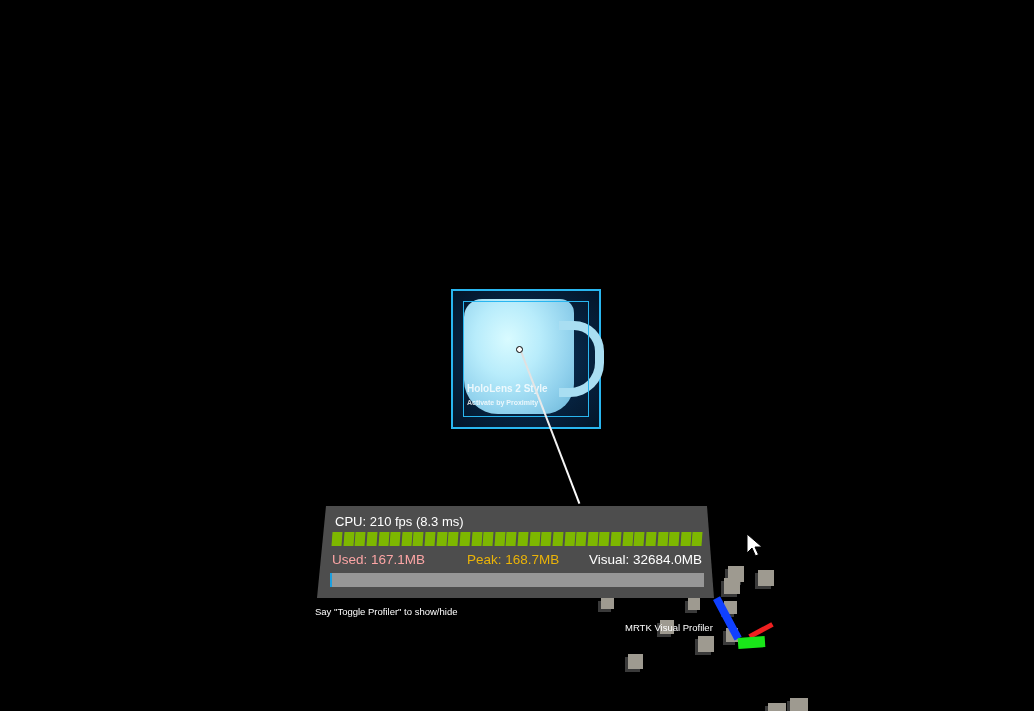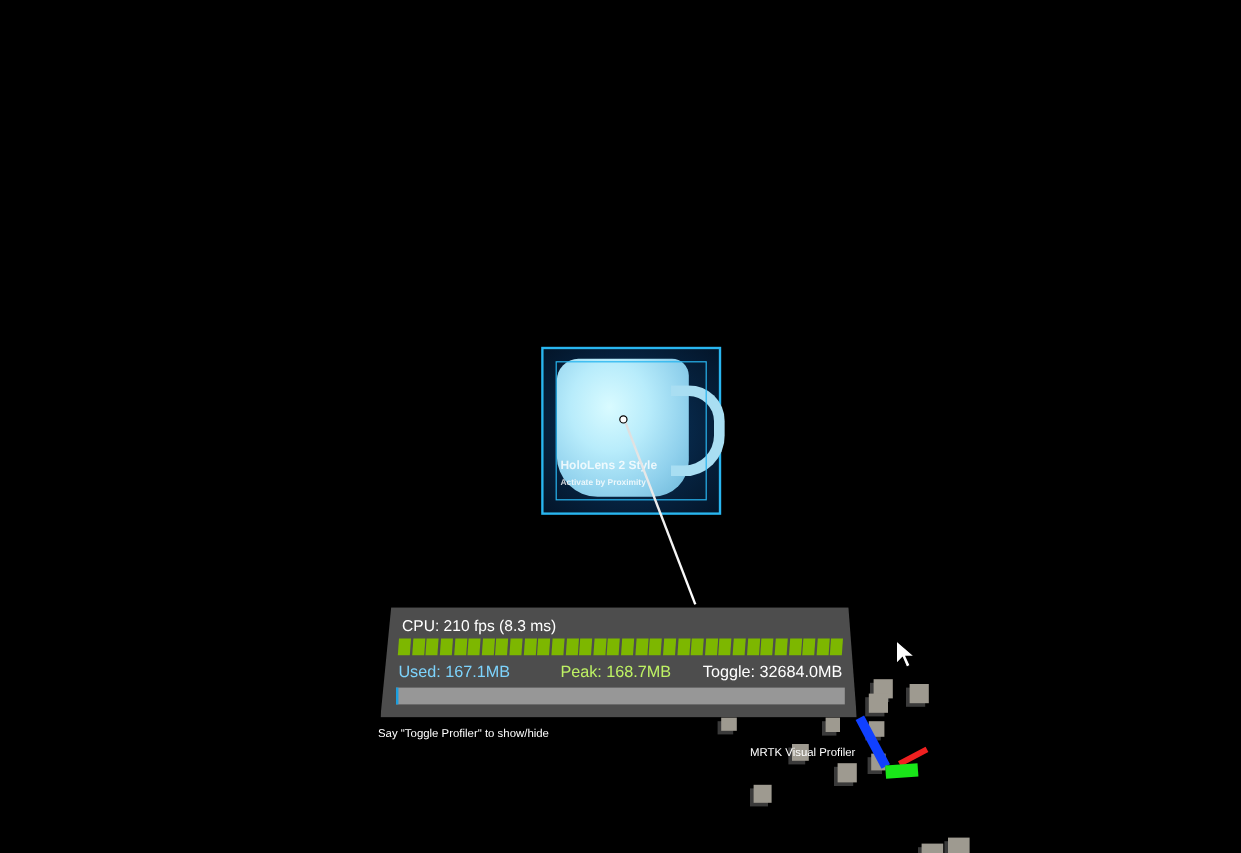--- a/index.html
+++ b/index.html
@@ -12,22 +12,22 @@
     .mug-handle { position: absolute; left: 106px; top: 30px; width: 36px; height: 58px; border: 9px solid #a9def2; border-left: none; border-radius: 0 30px 34px 0; }
     .holo-title { position: absolute; left: 14px; top: 92px; color: rgba(255,255,255,0.8); font-size: 10px; font-weight: bold; white-space: nowrap; }
     .holo-sub { position: absolute; left: 14px; top: 108px; color: rgba(255,255,255,0.8); font-size: 7px; font-weight: bold; white-space: nowrap; }
     .cursor-dot { left: 516px; top: 346px; width: 5px; height: 5px; border: 1px solid #000; border-radius: 50%; background: #fff; }
     
     .panel { left: 317px; top: 506px; width: 397px; height: 92px; background: #4d4d4d; clip-path: polygon(9px 0, 390px 0, 397px 92px, 0 92px); }
     .cpu-label { position: absolute; left: 18px; top: 8px; color: #fff; font-size: 13px; white-space: nowrap; }
     .frame-bars { position: absolute; left: 15px; top: 26px; width: 370px; height: 14px; display: flex; gap: 2px; }
     .frame-bar { flex: 1; background: #7db700; transform: skewX(-4deg); }
     .mem-row { position: absolute; top: 46px; left: 15px; width: 370px; height: 16px; font-size: 13.5px; white-space: nowrap; }
-    .mem-used { position: absolute; left: 0; color: #7dd3fc; }
-    .mem-peak { position: absolute; left: 135px; color: #bef264; }
+    .mem-used { position: absolute; left: 0; color: #fca5a5; }
+    .mem-peak { position: absolute; left: 135px; color: #eab308; }
     .mem-limit { position: absolute; right: 0; color: #fff; }
     .mem-track { position: absolute; left: 13px; top: 67px; width: 374px; height: 14px; background: #979797; }
     .mem-fill { position: absolute; left: 0; top: 0; height: 14px; width: 2px; background: #1a9fe0; }
     .hint-left { left: 315px; top: 606px; font-size: 9.5px; color: #fff; white-space: nowrap; }
     .hint-right { left: 625px; top: 606px; font-size: 9.5px; color: #fff; white-space: nowrap; margin-top: 16px; }
     .pointer-ray { left: 519px; top: 349px; width: 1.5px; height: 166px; background: linear-gradient(#ddd, #fff); transform-origin: top left; transform: rotate(-21deg); }
     
     .cube { position: absolute; width: 16px; height: 16px; background: #9e9a90; box-shadow: -3px 3px 0 #3a3a3a; }
     
     .axis-blue { left: 713px; top: 600px; width: 8px; height: 46px; background: #1040ff; transform: rotate(-28deg); transform-origin: top left; }
@@ -103,21 +103,21 @@
       <div class="frame-bar" style="background: rgb(125, 183, 0);"></div>
       <div class="frame-bar" style="background: rgb(125, 183, 0);"></div>
       <div class="frame-bar" style="background: rgb(125, 183, 0);"></div>
       <div class="frame-bar" style="background: rgb(125, 183, 0);"></div>
       <div class="frame-bar" style="background: rgb(125, 183, 0);"></div>
       <div class="frame-bar" style="background: rgb(125, 183, 0);"></div>
     </div>
   <div class="mem-row">
     <span class="mem-used">Used: 167.1MB</span>
     <span class="mem-peak">Peak: 168.7MB</span>
-    <span class="mem-limit">Toggle: 32684.0MB</span>
+    <span class="mem-limit">Visual: 32684.0MB</span>
   </div>
   <div class="mem-track">
     <div class="mem-fill"></div>
   </div>
 </div>
 
 <div class="abs hint-left">Say "Toggle Profiler" to show/hide</div>
 <div class="abs hint-right">MRTK Visual Profiler</div>
 
 <svg class="abs mouse-cursor" viewBox="0 0 18 26">

